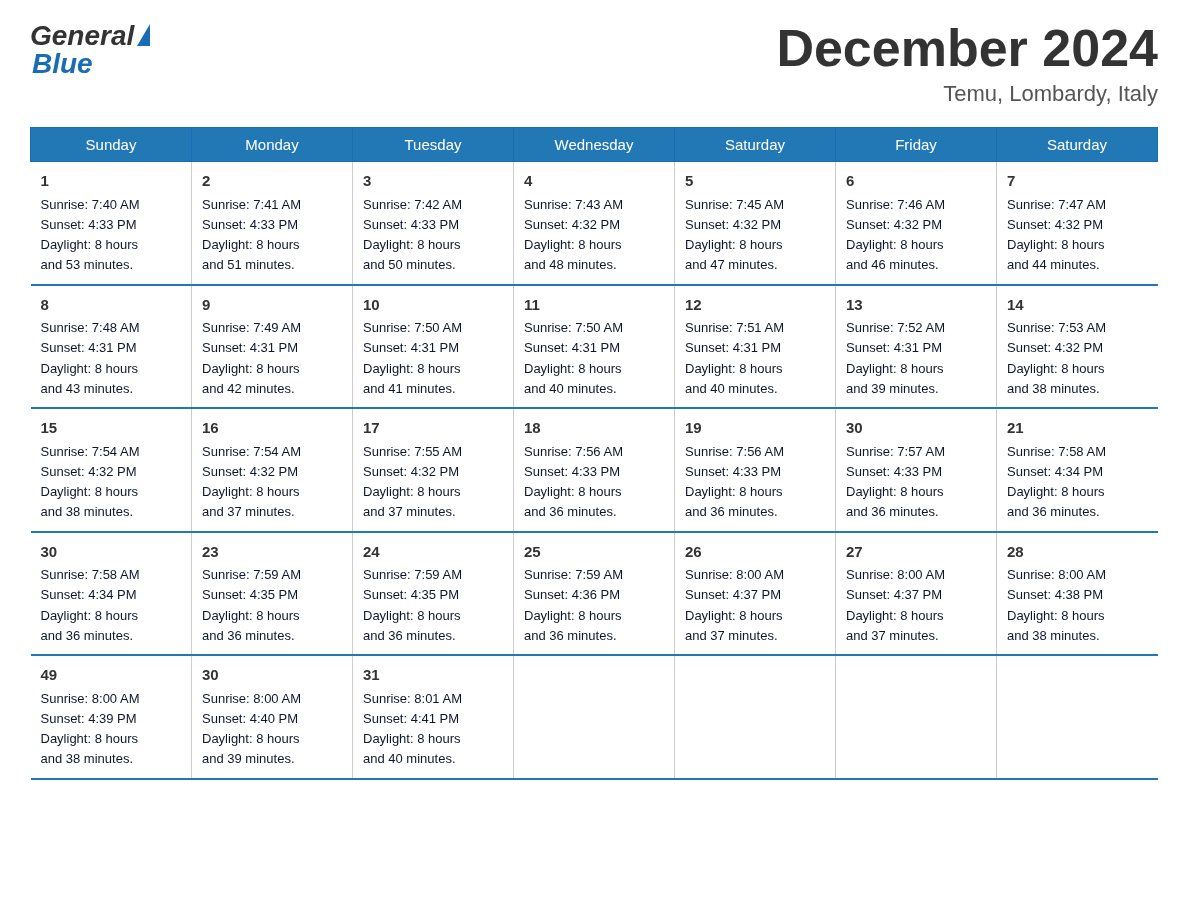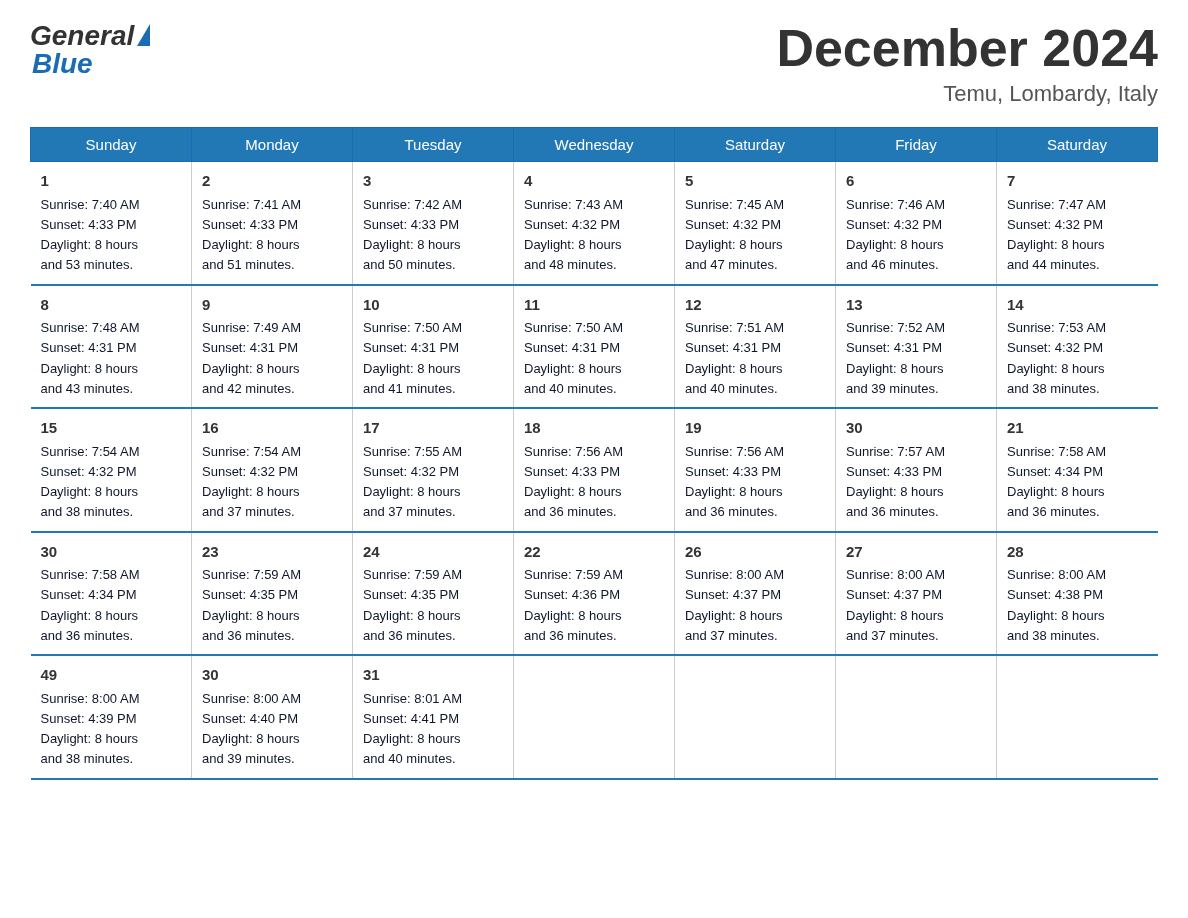--- a/index.html
+++ b/index.html
@@ -136,21 +136,21 @@
         <td><span class="day-number">17</span><span class="day-info">Sunrise: 7:55 AM<br>Sunset: 4:32 PM<br>Daylight: 8 hours<br>and 37 minutes.</span></td>
         <td><span class="day-number">18</span><span class="day-info">Sunrise: 7:56 AM<br>Sunset: 4:33 PM<br>Daylight: 8 hours<br>and 36 minutes.</span></td>
         <td><span class="day-number">19</span><span class="day-info">Sunrise: 7:56 AM<br>Sunset: 4:33 PM<br>Daylight: 8 hours<br>and 36 minutes.</span></td>
         <td><span class="day-number">30</span><span class="day-info">Sunrise: 7:57 AM<br>Sunset: 4:33 PM<br>Daylight: 8 hours<br>and 36 minutes.</span></td>
         <td><span class="day-number">21</span><span class="day-info">Sunrise: 7:58 AM<br>Sunset: 4:34 PM<br>Daylight: 8 hours<br>and 36 minutes.</span></td>
       </tr>
       <tr>
         <td><span class="day-number">30</span><span class="day-info">Sunrise: 7:58 AM<br>Sunset: 4:34 PM<br>Daylight: 8 hours<br>and 36 minutes.</span></td>
         <td><span class="day-number">23</span><span class="day-info">Sunrise: 7:59 AM<br>Sunset: 4:35 PM<br>Daylight: 8 hours<br>and 36 minutes.</span></td>
         <td><span class="day-number">24</span><span class="day-info">Sunrise: 7:59 AM<br>Sunset: 4:35 PM<br>Daylight: 8 hours<br>and 36 minutes.</span></td>
-        <td><span class="day-number">22</span><span class="day-info">Sunrise: 7:59 AM<br>Sunset: 4:36 PM<br>Daylight: 8 hours<br>and 36 minutes.</span></td>
+        <td><span class="day-number">25</span><span class="day-info">Sunrise: 7:59 AM<br>Sunset: 4:36 PM<br>Daylight: 8 hours<br>and 36 minutes.</span></td>
         <td><span class="day-number">26</span><span class="day-info">Sunrise: 8:00 AM<br>Sunset: 4:37 PM<br>Daylight: 8 hours<br>and 37 minutes.</span></td>
         <td><span class="day-number">27</span><span class="day-info">Sunrise: 8:00 AM<br>Sunset: 4:37 PM<br>Daylight: 8 hours<br>and 37 minutes.</span></td>
         <td><span class="day-number">28</span><span class="day-info">Sunrise: 8:00 AM<br>Sunset: 4:38 PM<br>Daylight: 8 hours<br>and 38 minutes.</span></td>
       </tr>
       <tr>
         <td><span class="day-number">49</span><span class="day-info">Sunrise: 8:00 AM<br>Sunset: 4:39 PM<br>Daylight: 8 hours<br>and 38 minutes.</span></td>
         <td><span class="day-number">30</span><span class="day-info">Sunrise: 8:00 AM<br>Sunset: 4:40 PM<br>Daylight: 8 hours<br>and 39 minutes.</span></td>
         <td><span class="day-number">31</span><span class="day-info">Sunrise: 8:01 AM<br>Sunset: 4:41 PM<br>Daylight: 8 hours<br>and 40 minutes.</span></td>
         <td class="empty-cell"></td>
         <td class="empty-cell"></td>

